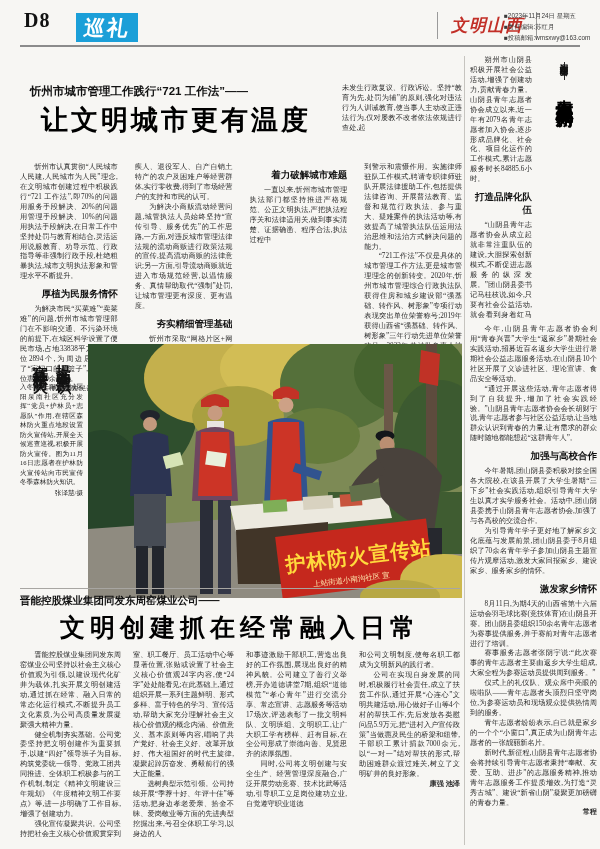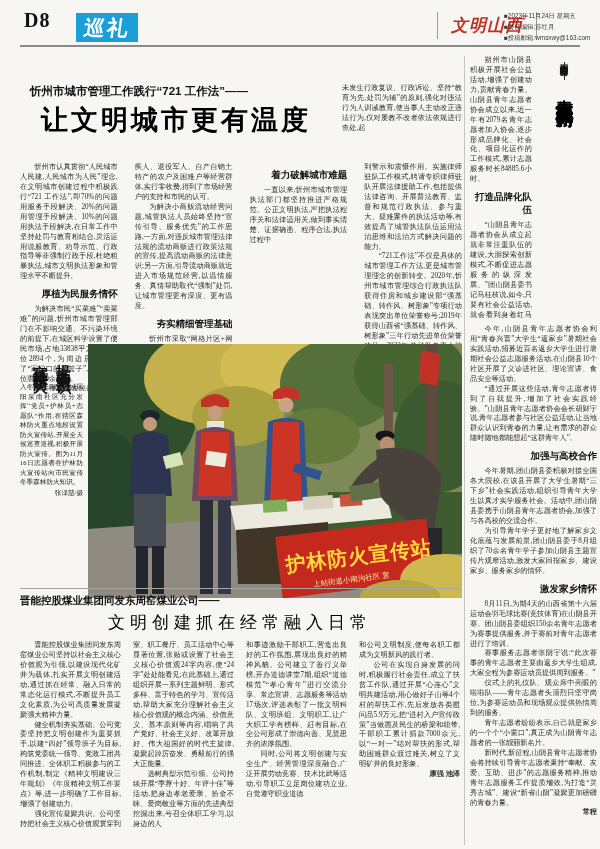--- a/index.html
+++ b/index.html
@@ -60,21 +60,21 @@
   .sb-kicker{writing-mode:vertical-rl;font-family:"Liberation Sans",sans-serif;font-size:8.5px;
              font-weight:bold;letter-spacing:1px;color:#111;}
   .sb-headline{writing-mode:vertical-rl;font-family:"Liberation Sans",sans-serif;font-weight:bold;
                font-size:17.5px;letter-spacing:1px;margin-top:5px;color:#000;}
   .sb-body{margin-top:6px;height:516px;overflow:hidden;}
 
   
   .ba{position:absolute;left:20px;top:588px;width:440px;}
   .ba-rule{height:1px;background:#a8a6a2;margin-bottom:5px;}
   .ba-kicker{font-family:Liberation Sans, sans-serif;font-weight:bold;font-size:10.5px;color:#111;}
-  .ba-headline{font-family:"Liberation Sans",sans-serif;font-weight:normal;font-size:17px;
+  .ba-headline{font-family:"Liberation Sans",sans-serif;font-weight:bold;font-size:25px;
                letter-spacing:5px;text-align:center;margin:3px 0 7px;color:#000;}
   .ba-cols{display:flex;gap:12px;height:186px;overflow:hidden;}
   .ba-cols .col{flex:1;overflow:hidden;}
 </style>
 </head>
 <body>
 
 <div class="page">
 
   <div class="hdr-pageno">D8</div>

